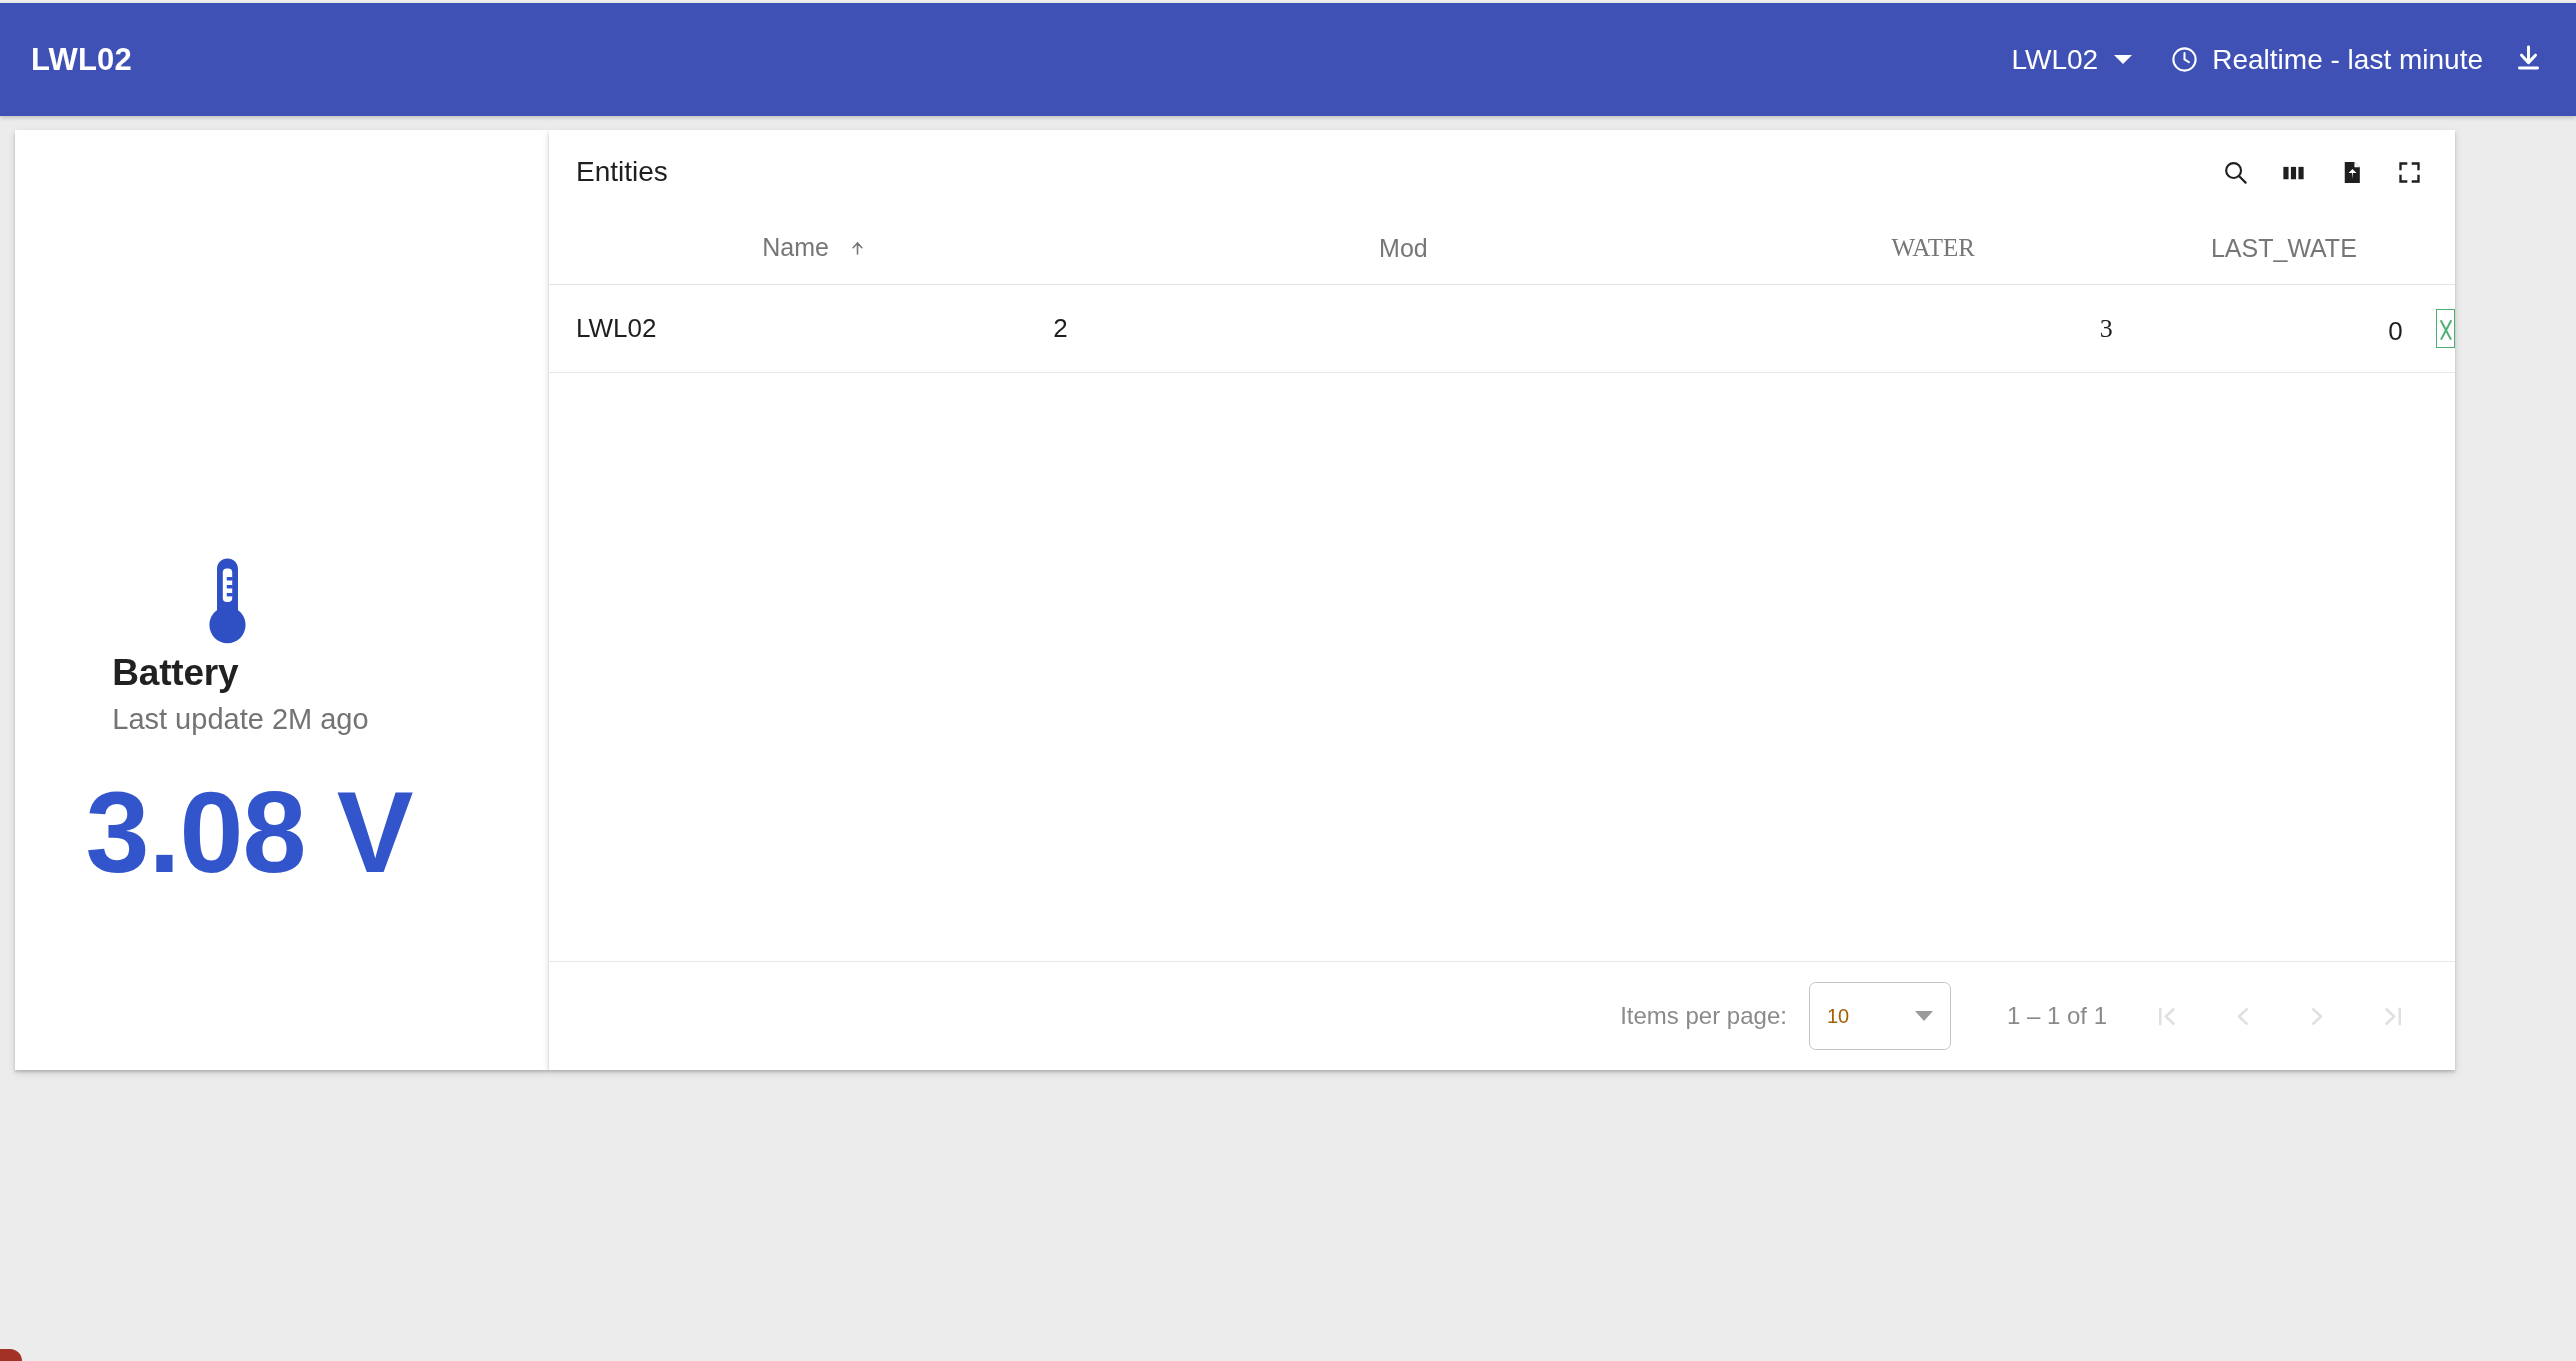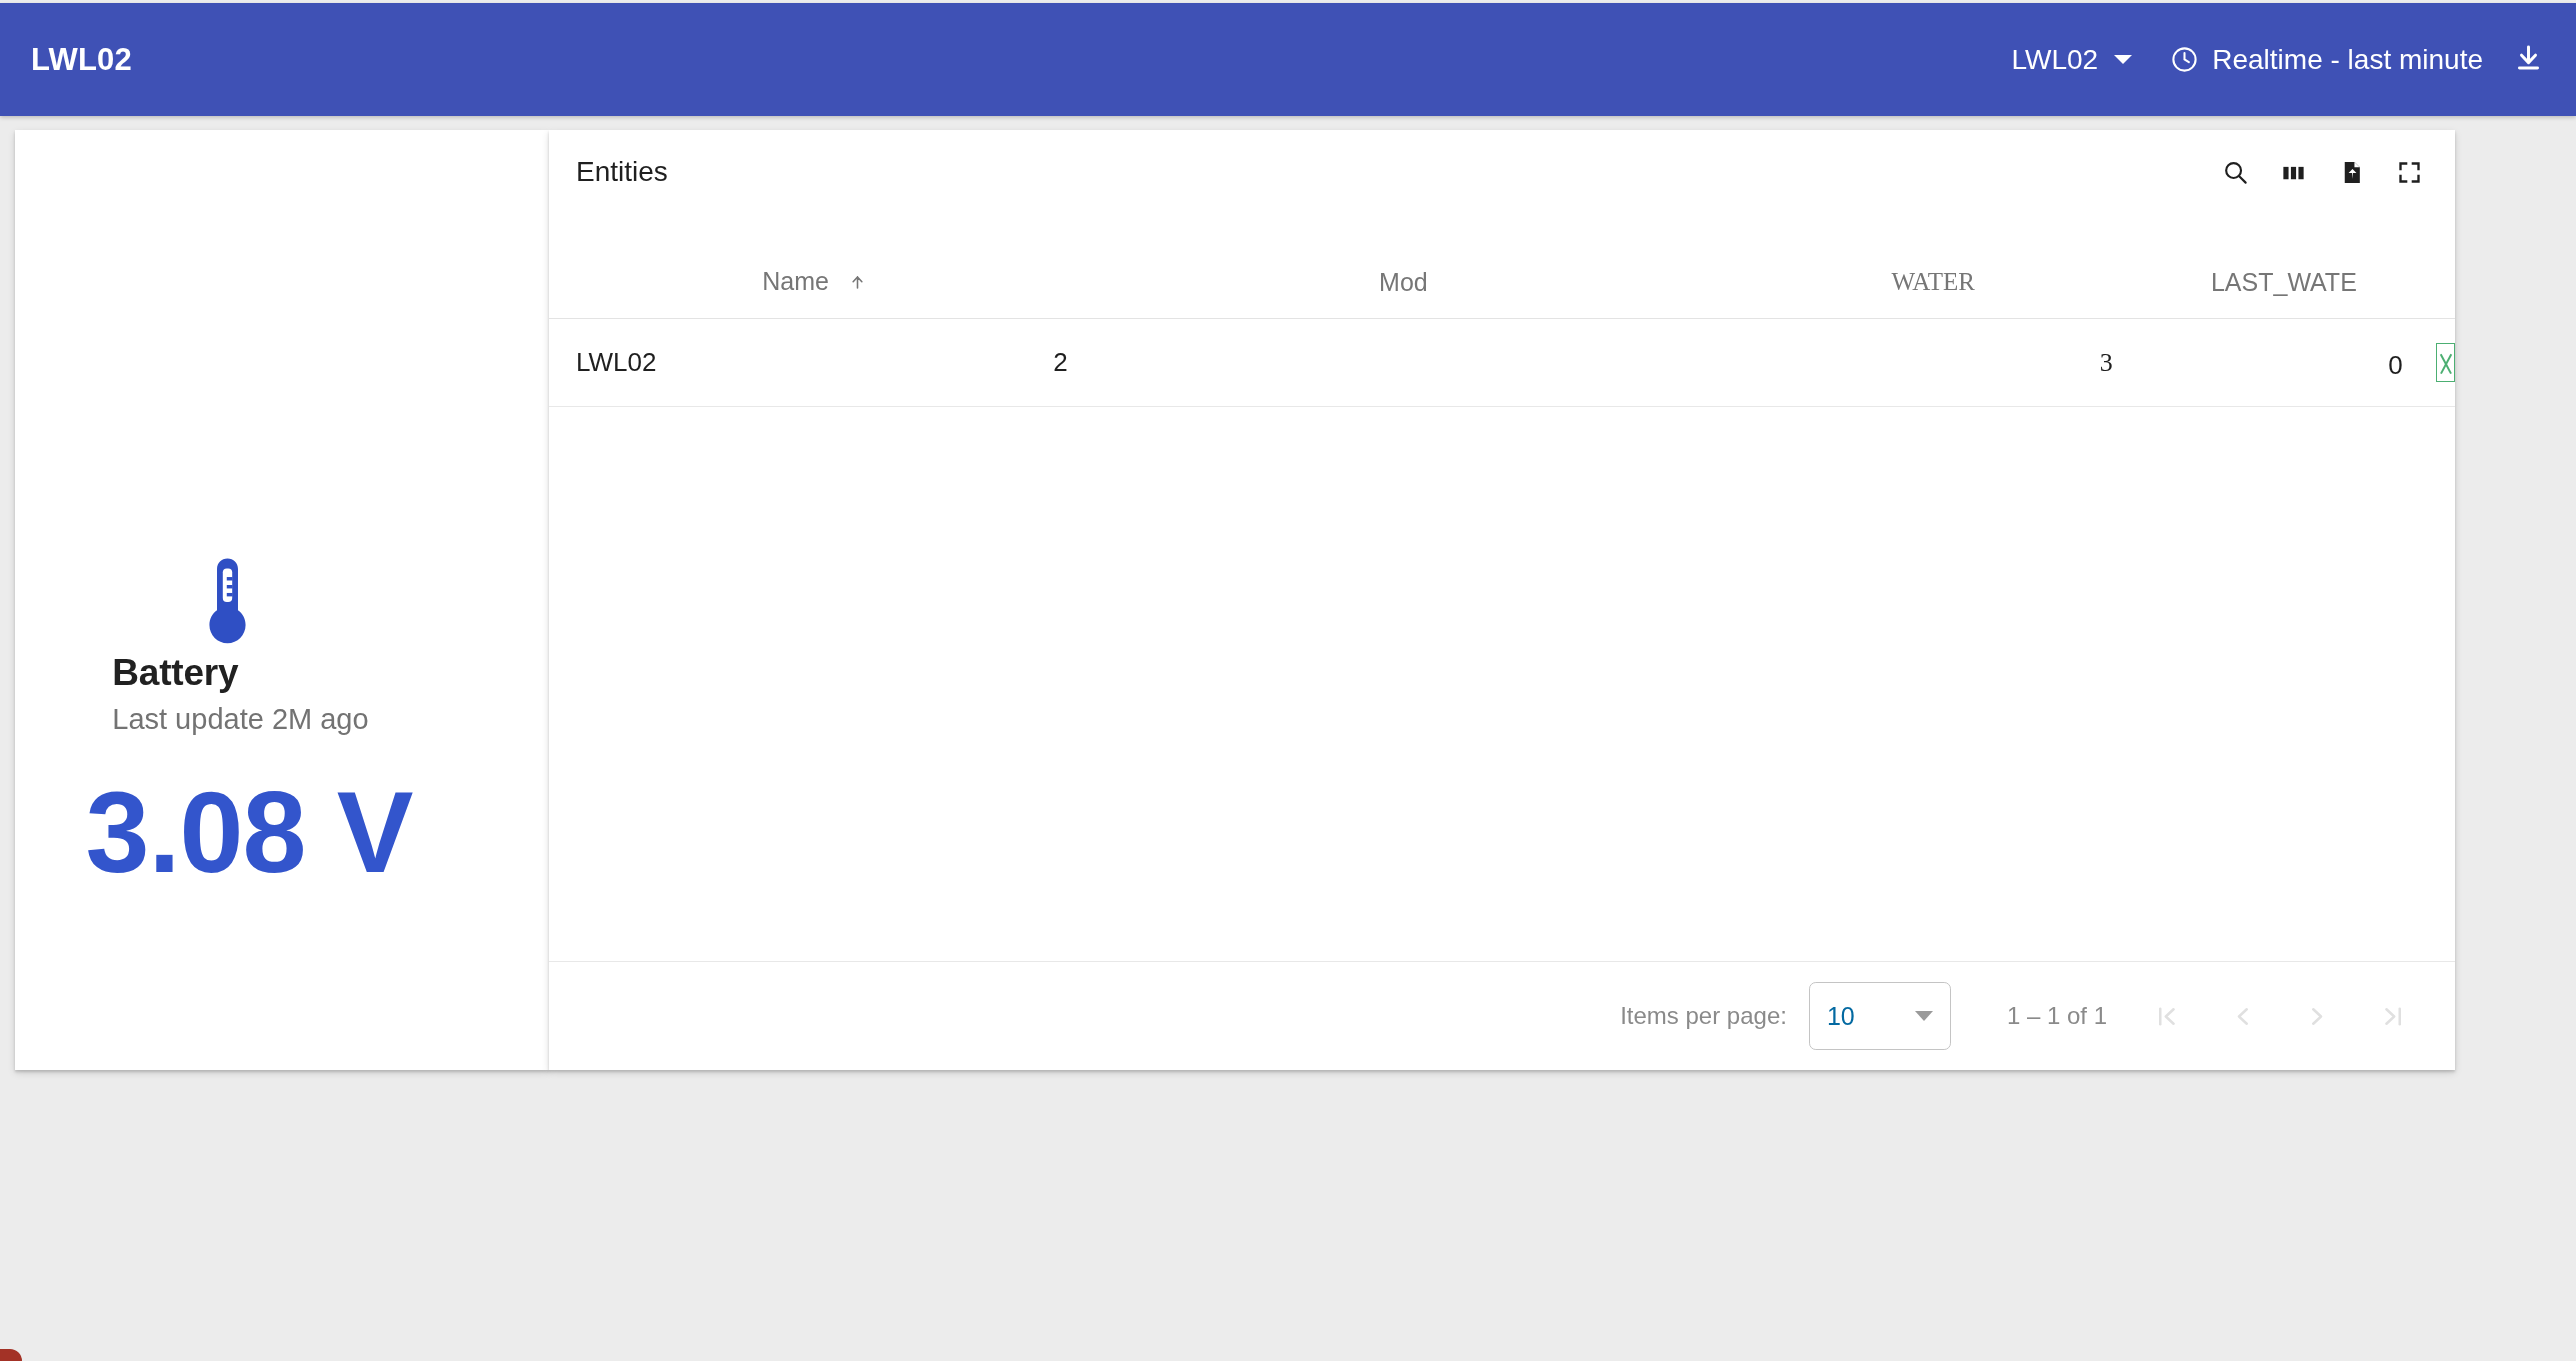--- a/index.html
+++ b/index.html
@@ -107,21 +107,20 @@
     letter-spacing: -0.9px;
     line-height: 1;
   }
 
   
   .entities-card {
     left: 549px; top: 130px;
     width: 1906px; height: 940px;
     display: flex;
     flex-direction: column;
-    gap: 34px;
   }
   .entities-header {
     height: 84px;
     display: flex;
     align-items: center;
     padding: 0 32px 0 27px;
     flex: 0 0 auto;
   }
   .entities-title {
     font-size: 28px;
@@ -204,22 +203,22 @@
     width: 142px; height: 68px;
     border: 0.9px solid #c4c4c4;
     border-radius: 6.8px;
     display: flex;
     align-items: center;
     padding: 0 17px;
     cursor: pointer;
     margin-right: 56px;
   }
   .pg-select-value {
-    font-size: 25px;
-    color: #0369a1;
+    font-size: 20px;
+    color: #a16207;
   }
   .pg-select .caret {
     margin-left: auto;
     width: 0; height: 0;
     border-left: 9.4px solid transparent;
     border-right: 9.4px solid transparent;
     border-top: 10.2px solid #9a9a9a;
   }
   .pg-range {
     font-size: 24px;

